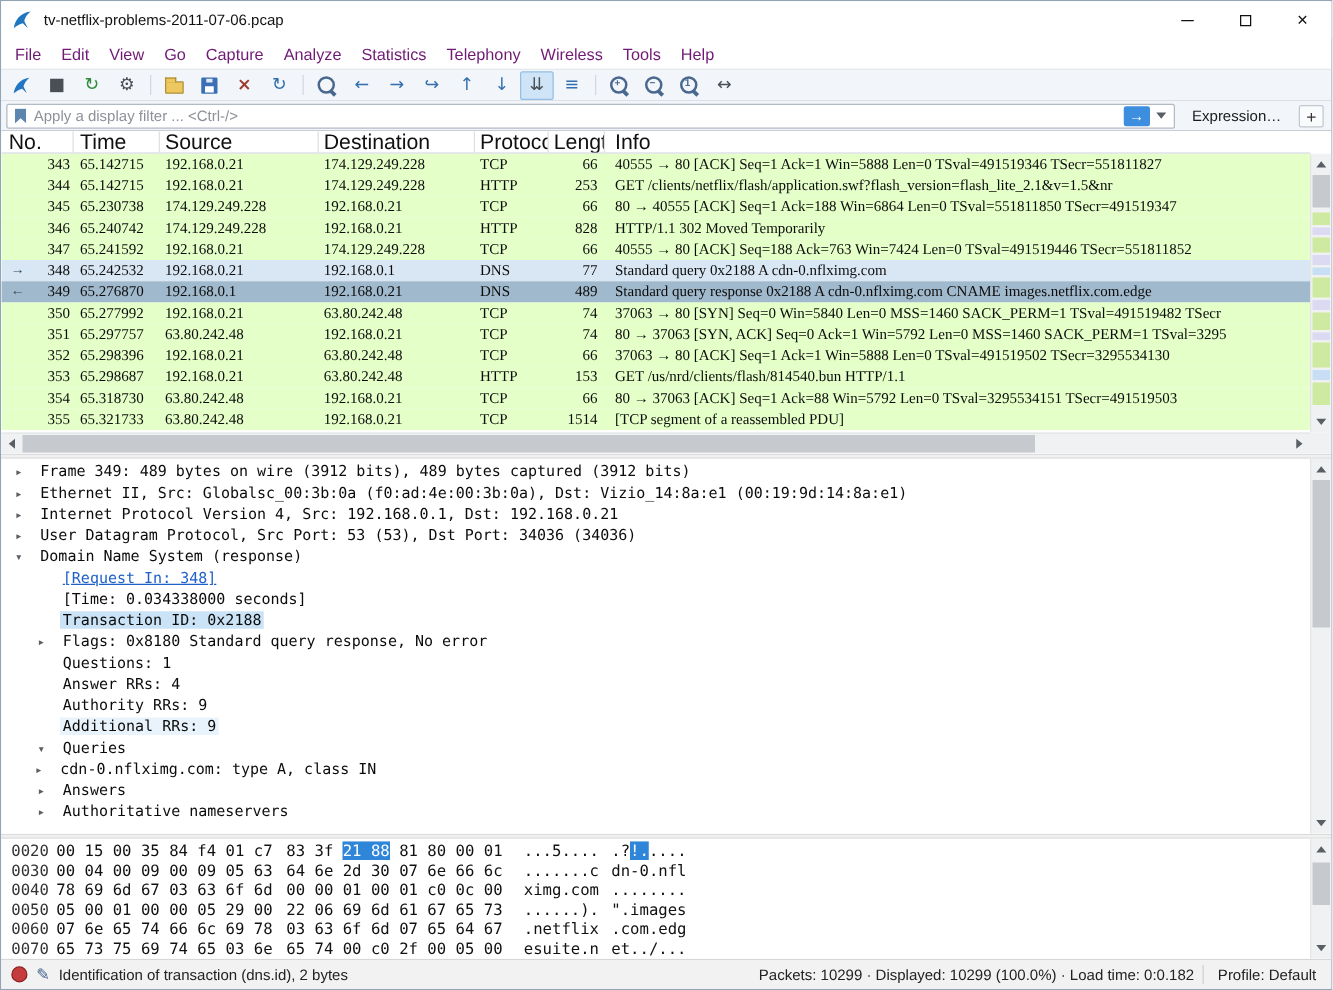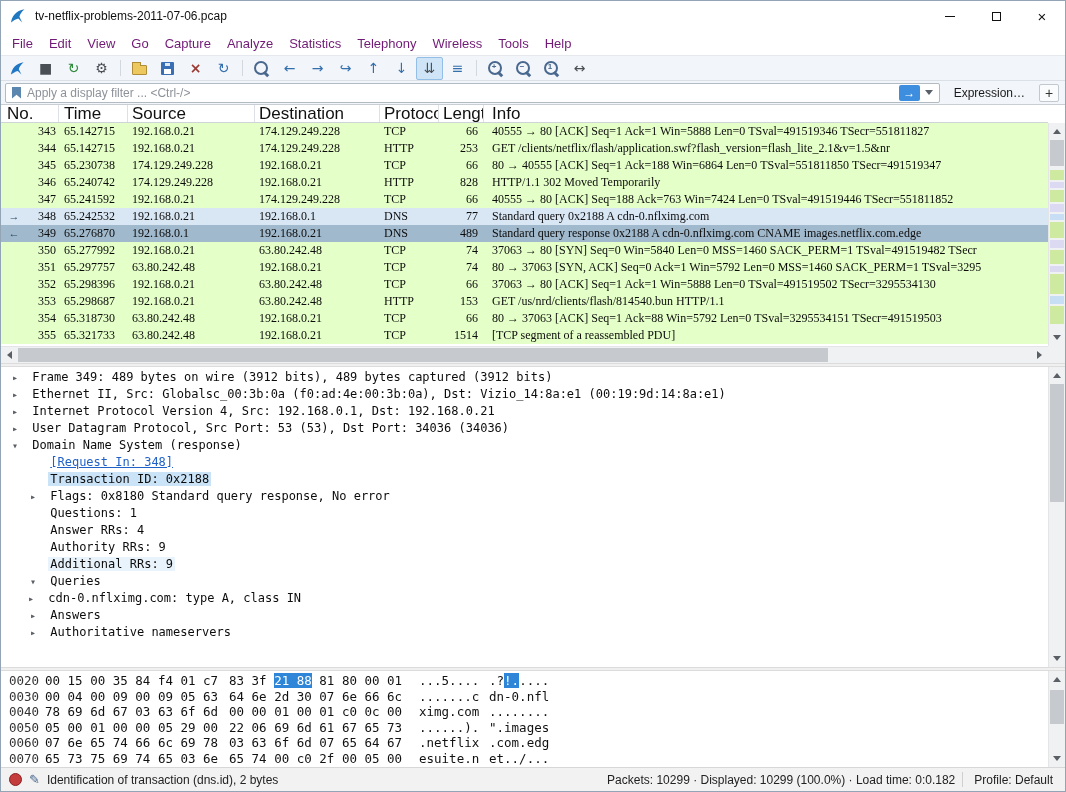--- a/index.html
+++ b/index.html
@@ -498,20 +498,24 @@
         <div class="dline ind0">
           <i class="arrow">▾</i>
           <span class="dtext">Domain Name System (response)</span>
         </div>
 
         <div class="dline ind1">
           <i class="arrow"></i>
           <span class="dtext link">[Request In: 348]</span>
         </div>
 
+        <div class="dline ind1">
+          <i class="arrow"></i>
+          <span class="dtext">[Time: 0.034338000 seconds]</span>
+        </div>
 
         <div class="dline ind1">
           <i class="arrow"></i>
           <span class="dtext sel">Transaction ID: 0x2188</span>
         </div>
 
         <div class="dline ind1">
           <i class="arrow">▸</i>
           <span class="dtext">Flags: 0x8180 Standard query response, No error</span>
         </div>

